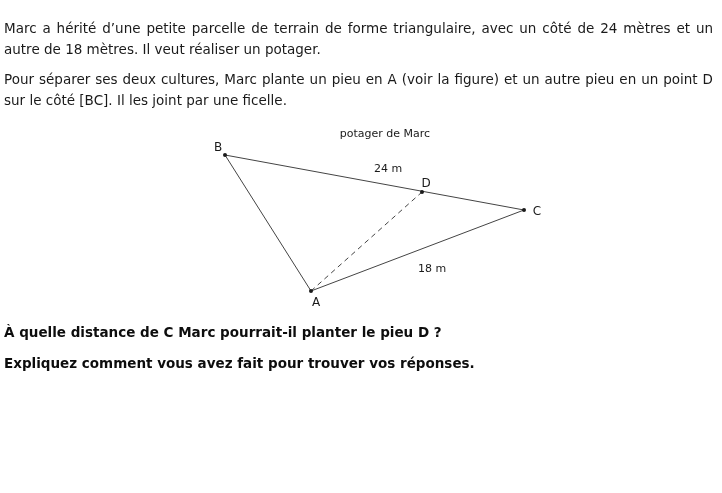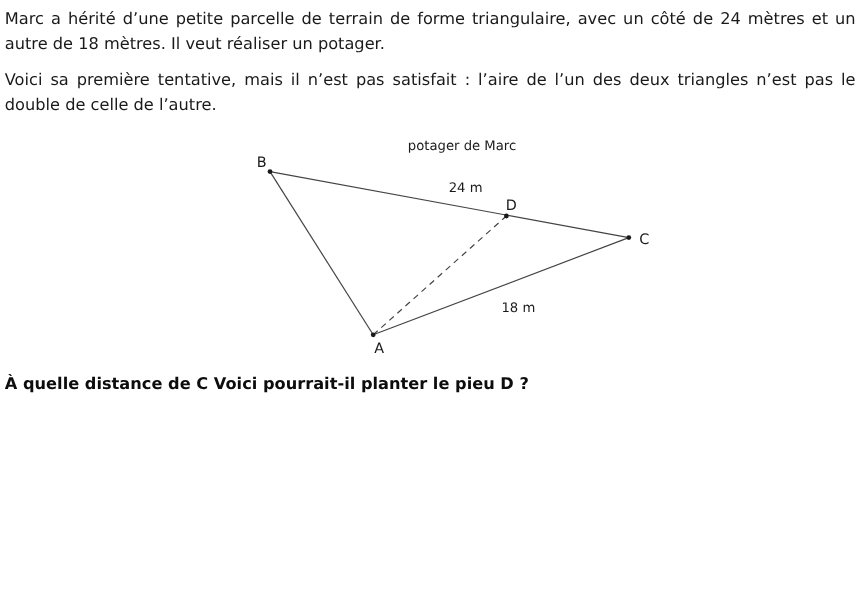--- a/index.html
+++ b/index.html
@@ -12,20 +12,21 @@
     height: 493px;
     overflow: hidden;
     font-family: "DejaVu Sans", "Liberation Sans", sans-serif;
     color: #1a1a1a;
   }
   .page {
     box-sizing: border-box;
     width: 722px;
     height: 401px;
     padding: 6px 9px 0 4px;
+    margin-top: 12px;
   }
   .para {
     margin: 0 0 9px 0;
     font-size: 13.5px;
     line-height: 21px;
     text-align: justify;
     color: #1a1a1a;
   }
   .figure-wrap {
     position: relative;
@@ -86,22 +87,22 @@
   }
 </style>
 </head>
 <body>
 
 <div class="page">
 
   <p class="para">Marc a hérité d’une petite parcelle de terrain de forme triangulaire, avec un côté de 24 mètres et un autre de 18 mètres. Il veut réaliser un potager.</p>
 
 
+  <p class="para">Pour séparer ses deux cultures, Marc plante un pieu en A (voir la figure) et un autre pieu en un point D sur le côté [BC]. Il les joint par une ficelle.</p>
 
-  <p class="para">Voici sa première tentative, mais il n’est pas satisfait : l’aire de l’un des deux triangles n’est pas le double de celle de l’autre.</p>
 
   <div class="figure-wrap">
     <svg viewBox="0 0 722 200">
 
       <text class="fig-title" x="385" y="21">potager de Marc</text>
 
       <line class="fig-line" x1="225" y1="39" x2="524" y2="94"></line>
 
       <line class="fig-line" x1="225" y1="39" x2="311" y2="175"></line>
 
@@ -117,16 +118,17 @@
       <text class="fig-vertex-label" x="316" y="190">A</text>
       <text class="fig-vertex-label" x="218" y="35">B</text>
       <text class="fig-vertex-label" x="537" y="99">C</text>
       <text class="fig-vertex-label" x="426" y="71">D</text>
 
       <text class="fig-measure-label" x="388" y="56">24 m</text>
       <text class="fig-measure-label" x="432" y="156">18 m</text>
     </svg>
   </div>
 
-  <p class="question first">À quelle distance de C Voici pourrait-il planter le pieu D ?</p>
+  <p class="question first">À quelle distance de C Marc pourrait-il planter le pieu D ?</p>
 
+  <p class="question second">Expliquez comment vous avez fait pour trouver vos réponses.</p>
 
 </div>
 
 </body></html>

